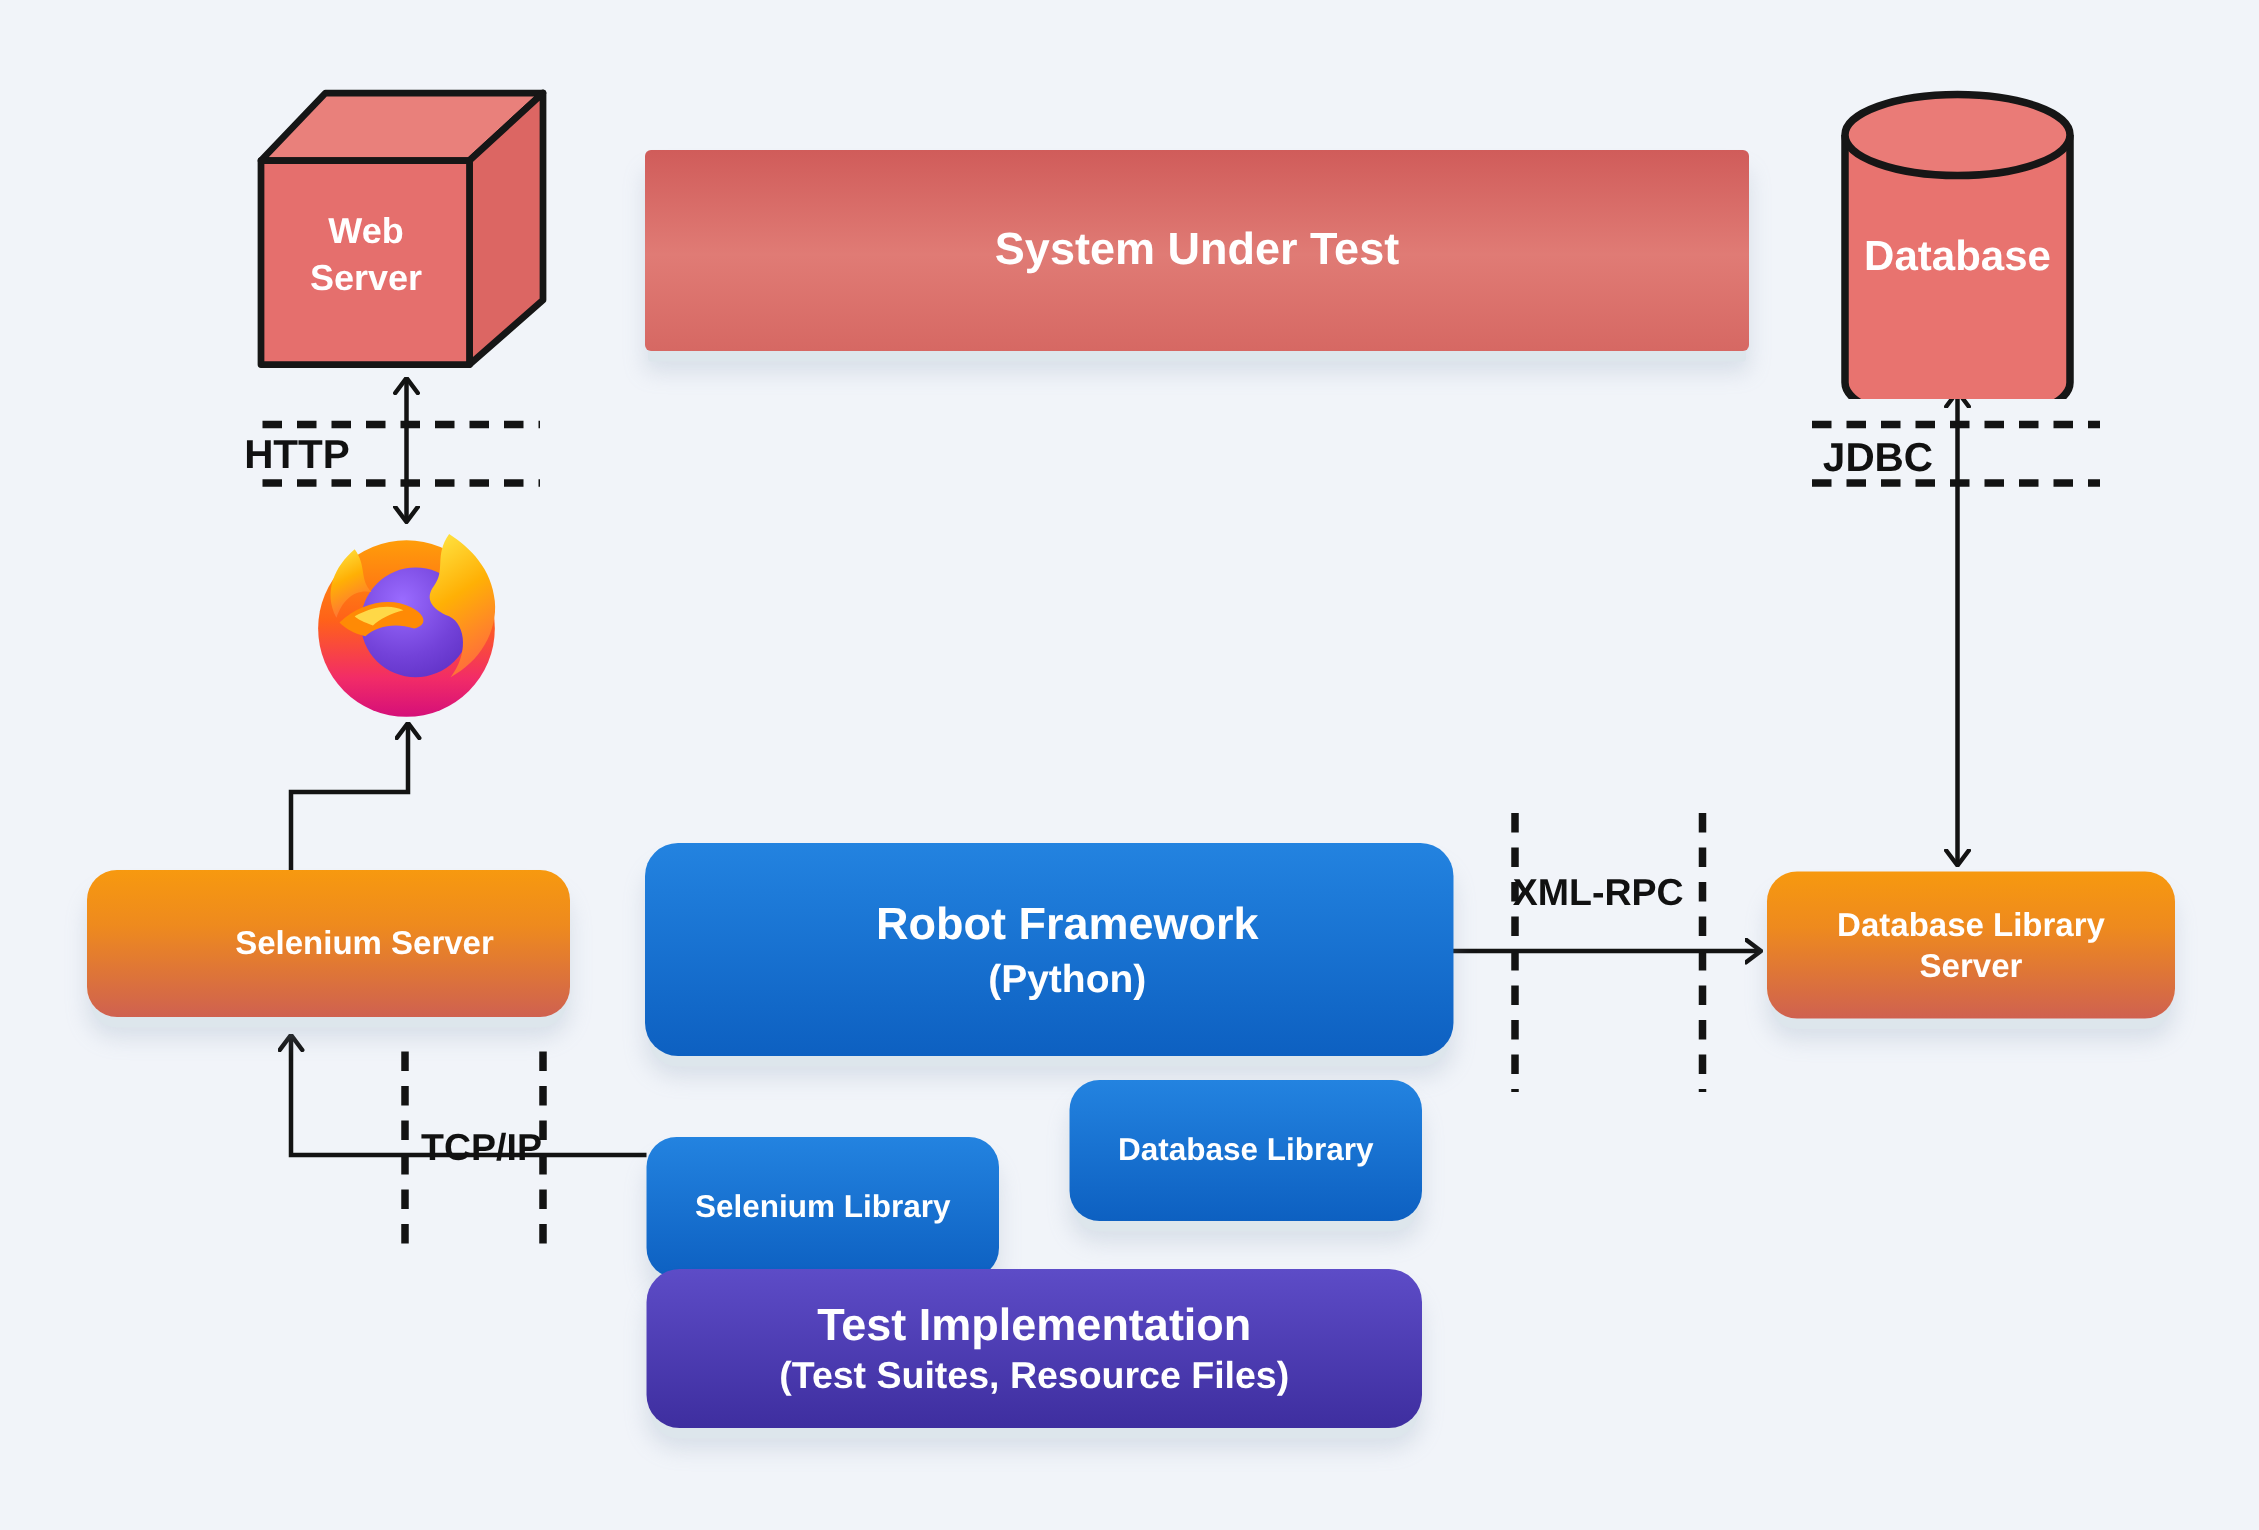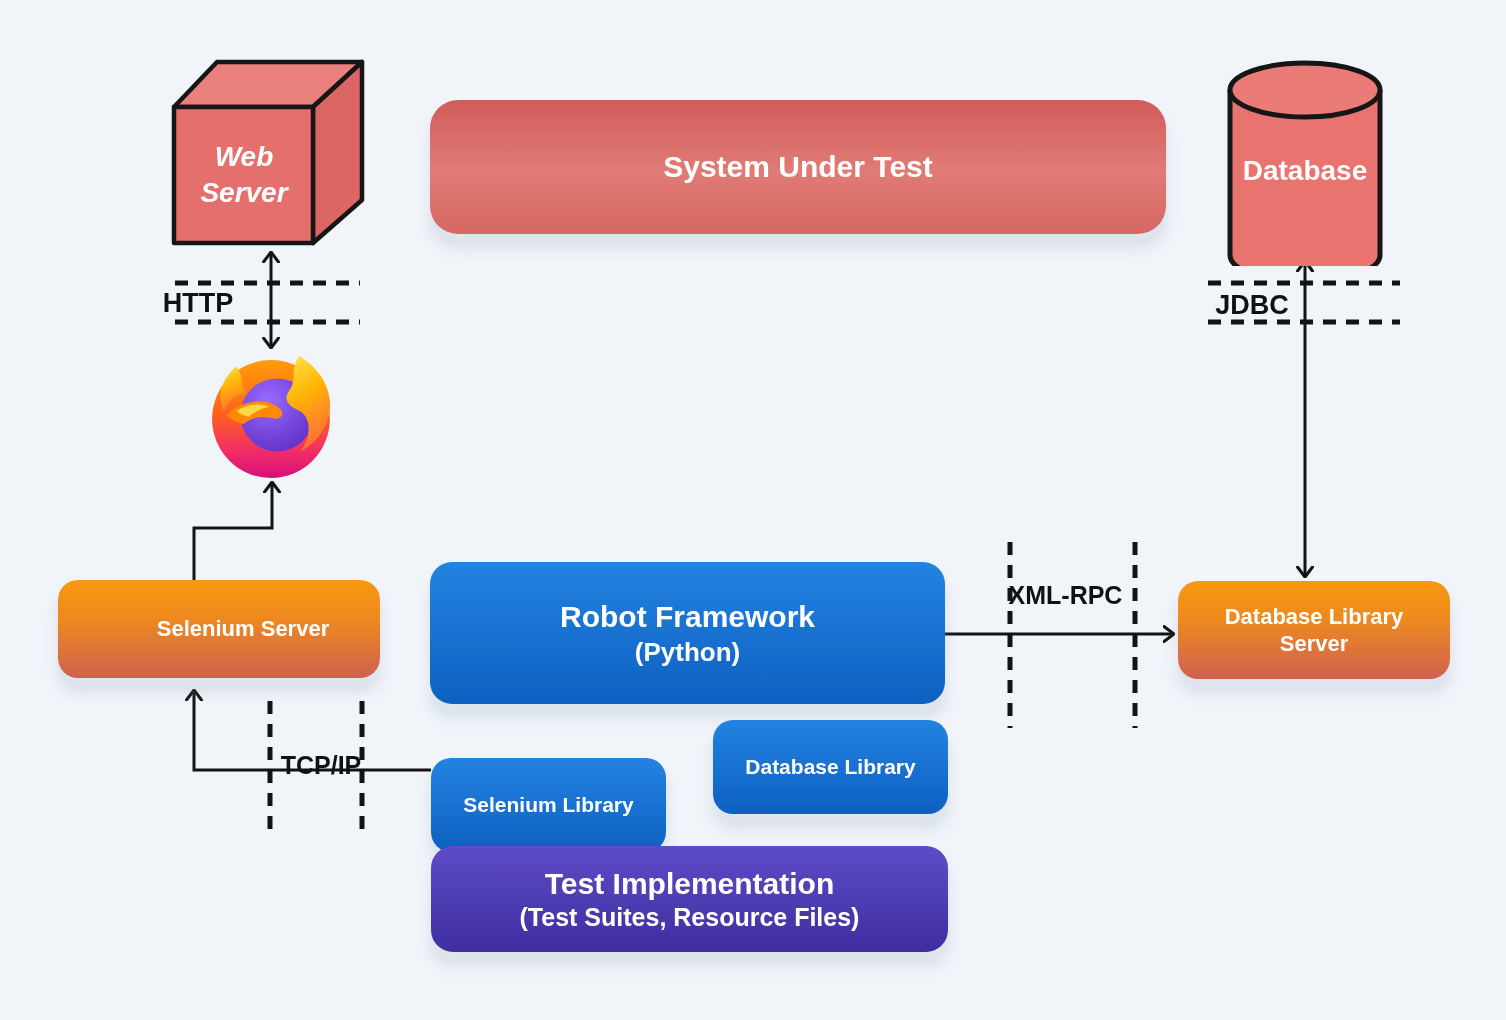--- a/index.html
+++ b/index.html
@@ -9,39 +9,39 @@
     font-family:"Liberation Sans","DejaVu Sans",sans-serif;
   }
   .layer{position:absolute;left:0;top:0;width:1506px;height:1020px;}
   .node{
     position:absolute;display:flex;flex-direction:column;align-items:center;justify-content:center;
     color:#ffffff;font-weight:bold;text-align:center;
     box-shadow:0 9px 0 -2px #dde6ec, 0 14px 14px rgba(150,170,190,0.28);
   }
   .node .t1{line-height:1.25;}
   .node .t2{line-height:1.25;}
-  .sut{left:430px;top:100px;width:736px;height:134px;border-radius:28px;
+  .sut{left:430px;top:100px;width:736px;height:134px;border-radius:4px;
        background:linear-gradient(180deg,#d05c5a 0%,#e07b75 52%,#d66863 100%);font-size:30px;}
   .orange{background:linear-gradient(180deg,#f7990f 0%,#ee8a1e 38%,#cf6150 100%);}
   .blue{background:linear-gradient(180deg,#2383e0 0%,#0d60c1 100%);}
   .purple{background:linear-gradient(180deg,#5d4cc7 0%,#3e2e9f 100%);}
   .selenium-server{left:58px;top:580px;width:274px;height:98px;border-radius:20px;font-size:22px;padding-left:48px;}
-  .robot{left:430px;top:562px;width:515px;height:142px;border-radius:22px;}
+  .robot{left:430px;top:562px;width:515px;height:142px;border-radius:22px;padding-left:24px;}
   .robot .t1{font-size:30px;}
   .robot .t2{font-size:26px;}
   .dbls{left:1178px;top:581px;width:272px;height:98px;border-radius:20px;font-size:22px;}
   .sel-lib{left:431px;top:720px;width:235px;height:94px;border-radius:20px;font-size:21px;margin-top:38px;}
   .db-lib{left:713px;top:720px;width:235px;height:94px;border-radius:20px;font-size:21px;}
   .test-impl{left:431px;top:846px;width:517px;height:106px;border-radius:22px;}
   .test-impl .t1{font-size:30px;}
   .test-impl .t2{font-size:25px;}
   .shape-label{
     position:absolute;color:#ffffff;font-weight:bold;text-align:center;line-height:1.3;
   }
-  .web-server-label{left:174px;top:139px;width:140px;font-size:28px;font-style:italic;}
+  .web-server-label{left:174px;top:139px;width:140px;font-size:24px;}
   .database-label{left:1222px;top:153px;width:166px;font-size:28px;}
   .proto{
     position:absolute;color:#111111;font-weight:bold;text-align:center;
   }
   .http-label{left:156px;top:288px;width:84px;font-size:27px;}
   .jdbc-label{left:1210px;top:290px;width:84px;font-size:27px;}
   .xmlrpc-label{left:1008px;top:581px;width:115px;font-size:25px;}
   .tcpip-label{left:275px;top:719px;width:92px;font-size:25px;margin-top:32px;}
   svg{display:block;}
 </style>

